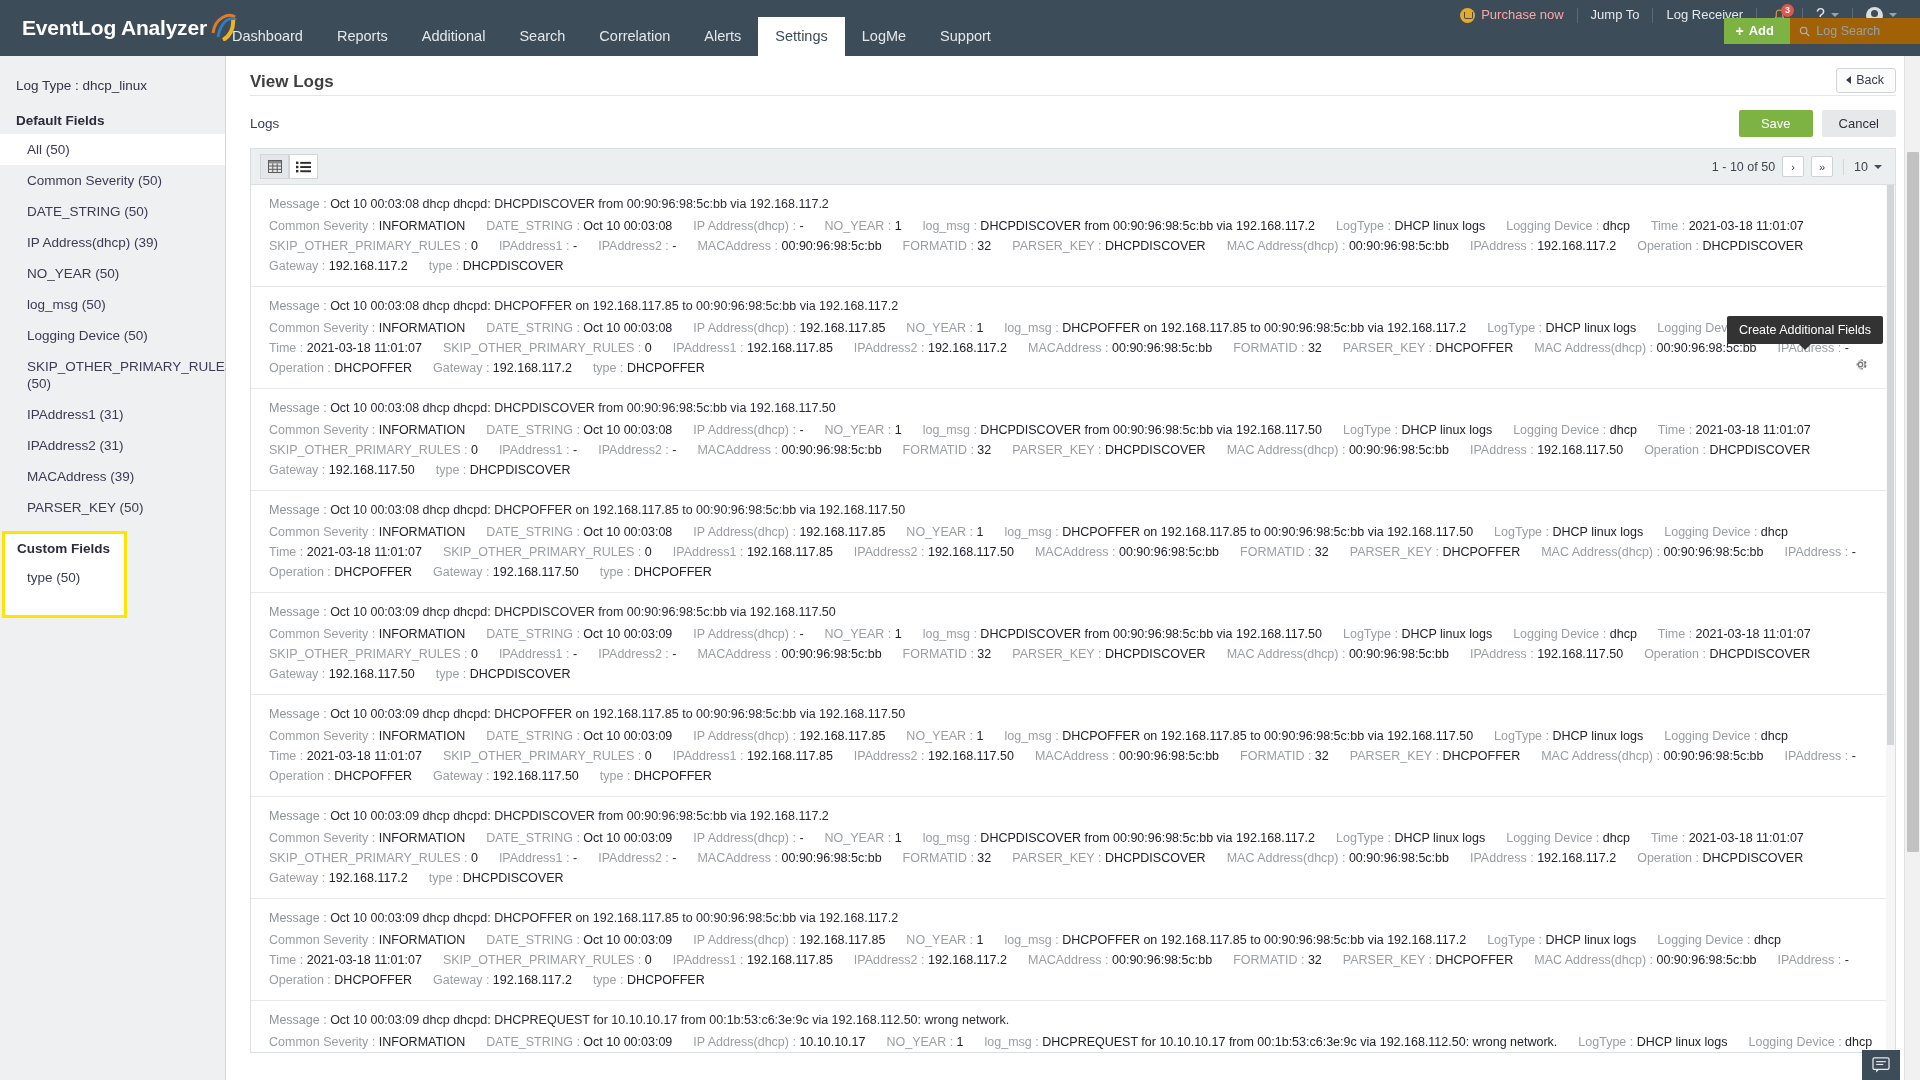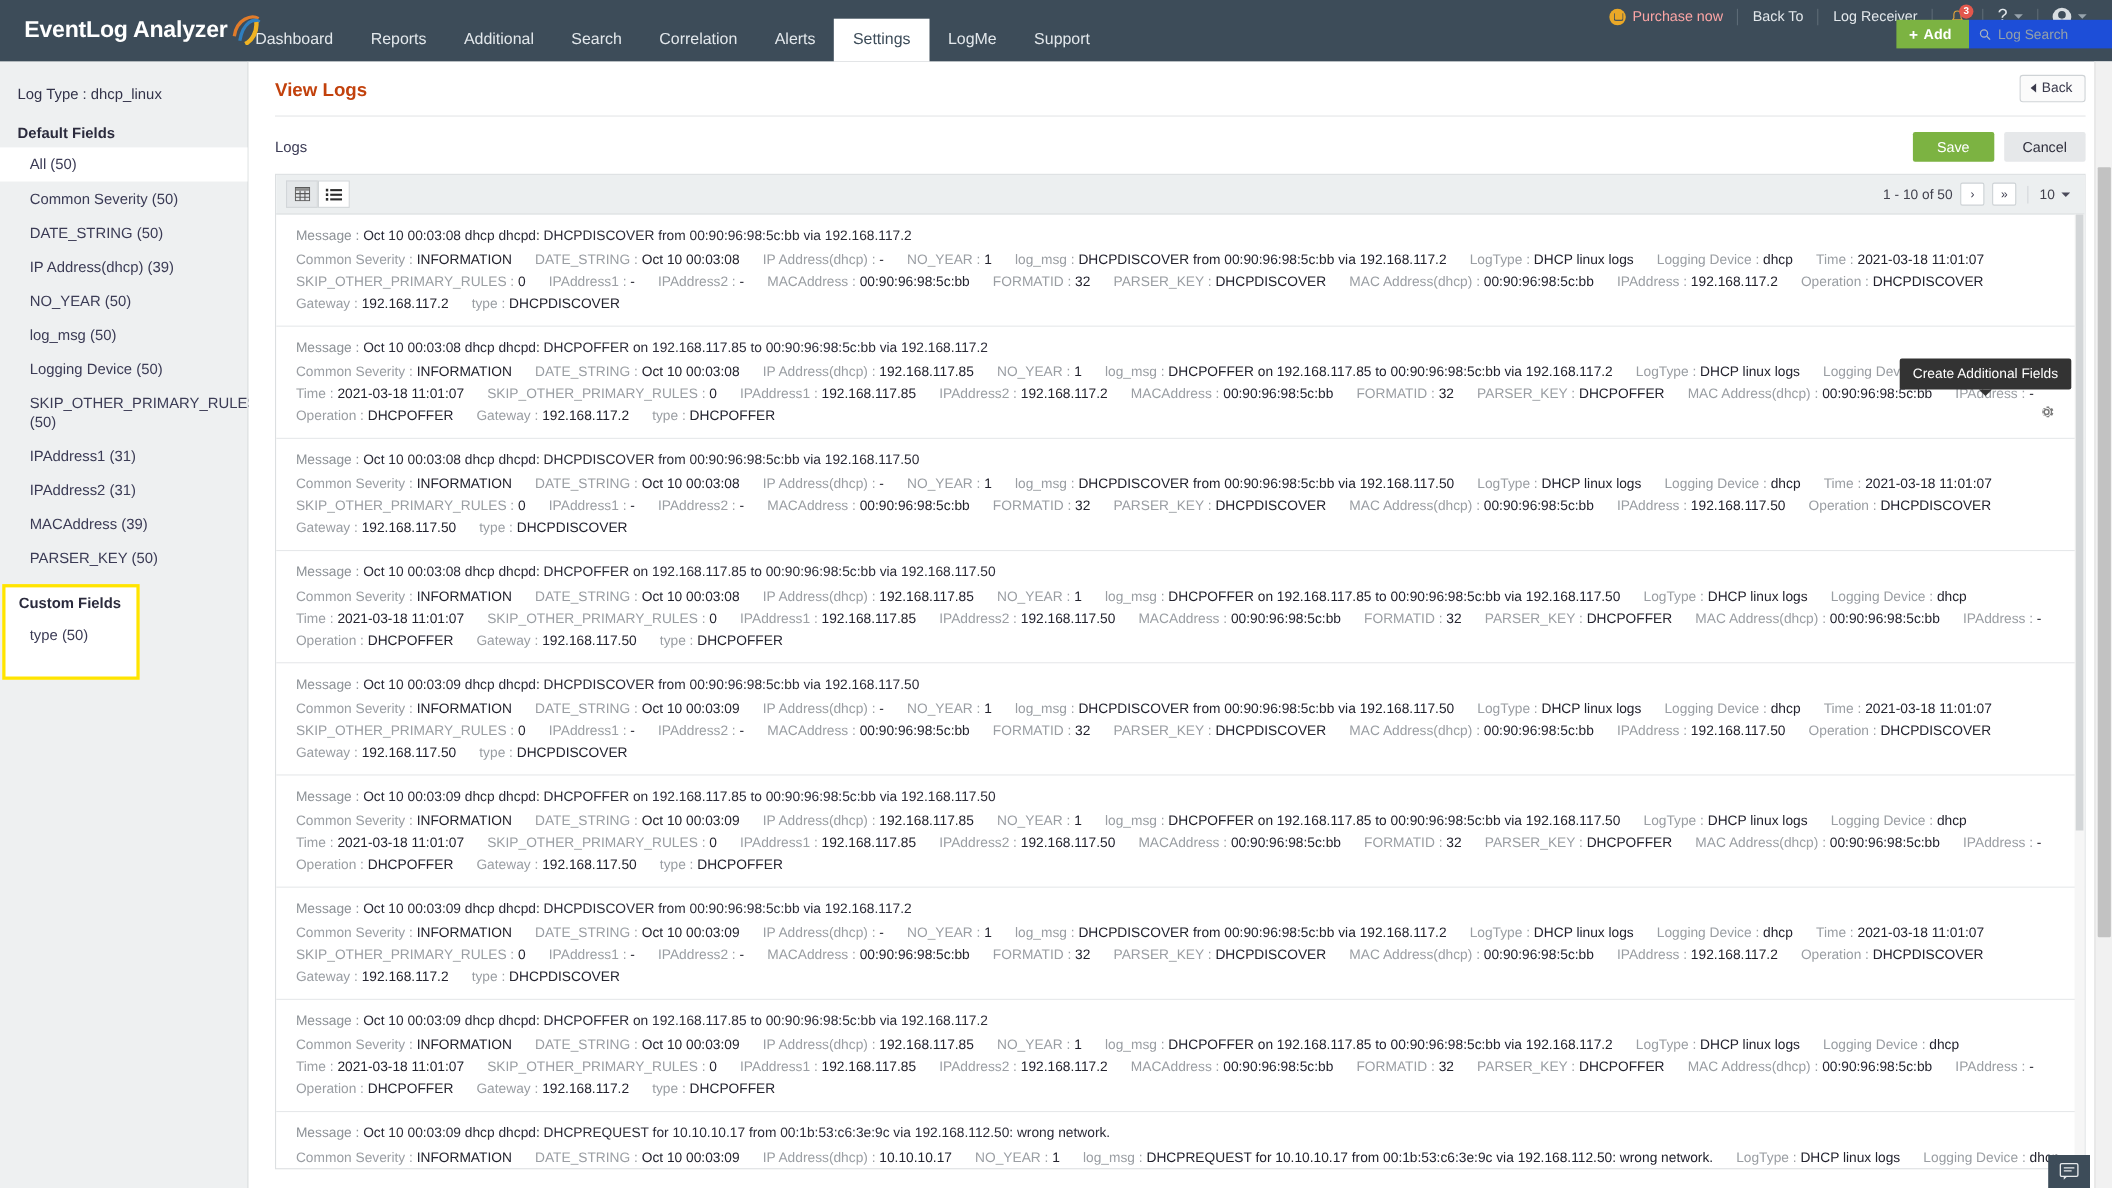--- a/index.html
+++ b/index.html
@@ -138,21 +138,21 @@
   .addbtn {
     background: #7cb342; color: #fff;
     font-size: 13px; font-weight: bold;
     padding: 5px 16px 6px 12px;
     border: none; cursor: pointer;
     display: flex; align-items: center; gap: 5px;
     height: 26px;
   }
   .addbtn .plus { font-size: 14px; font-weight: bold; }
   .searchbox {
-    background: #1d4ed8;
+    background: #a16207;
     height: 26px; width: 130px;
     display: flex; align-items: center;
     padding-left: 9px; gap: 4px;
     cursor: text;
   }
   .searchbox input {
     background: transparent; border: none; outline: none;
     color: #cfd6db; font-size: 12.5px;
     font-family: "Liberation Sans", sans-serif;
     width: 100%;
@@ -210,22 +210,22 @@
     position: relative;
     overflow: hidden;
   }
   .main-head {
     padding: 16px 24px 0 24px;
     position: relative;
   }
   .page-title {
     font-size: 17px;
     font-weight: bold;
-    color: #c2410c;
-    padding-bottom: 13px;
+    color: #404040;
+    padding-bottom: 3px;
     border-bottom: 1px solid #e4e6e8;
   }
   .backbtn {
     position: absolute;
     right: 24px; top: 12px;
     background: #fbfbfb;
     border: 1px solid #cfd3d6;
     border-radius: 3px;
     font-size: 12.5px;
     color: #3a3a4c;
@@ -437,21 +437,21 @@
     <div class="navitem">Support</div>
   </nav>
 
   <div class="topright">
     <div class="topright-row1">
       <div class="tr-item purchase">
         <span class="cart-ico"></span>
         <span>Purchase now</span>
       </div>
       <div class="tr-sep"></div>
-      <div class="tr-item">Back To</div>
+      <div class="tr-item">Jump To</div>
       <div class="tr-sep"></div>
       <div class="tr-item">Log Receiver</div>
       <div class="tr-sep"></div>
       <div class="bell-wrap">
         <svg class="bell" viewBox="0 0 16 16">
           <path d="M8 1.2 C5.6 1.2 4 3 4 5.4 V9 L2.6 11.2 H13.4 L12 9 V5.4 C12 3 10.4 1.2 8 1.2 Z" fill="none" stroke="#e2a33a" stroke-width="1.3"></path>
           <path d="M6.5 12.4 a1.6 1.6 0 0 0 3 0" fill="none" stroke="#e2a33a" stroke-width="1.3"></path>
         </svg>
         <span class="badge">3</span>
       </div>

